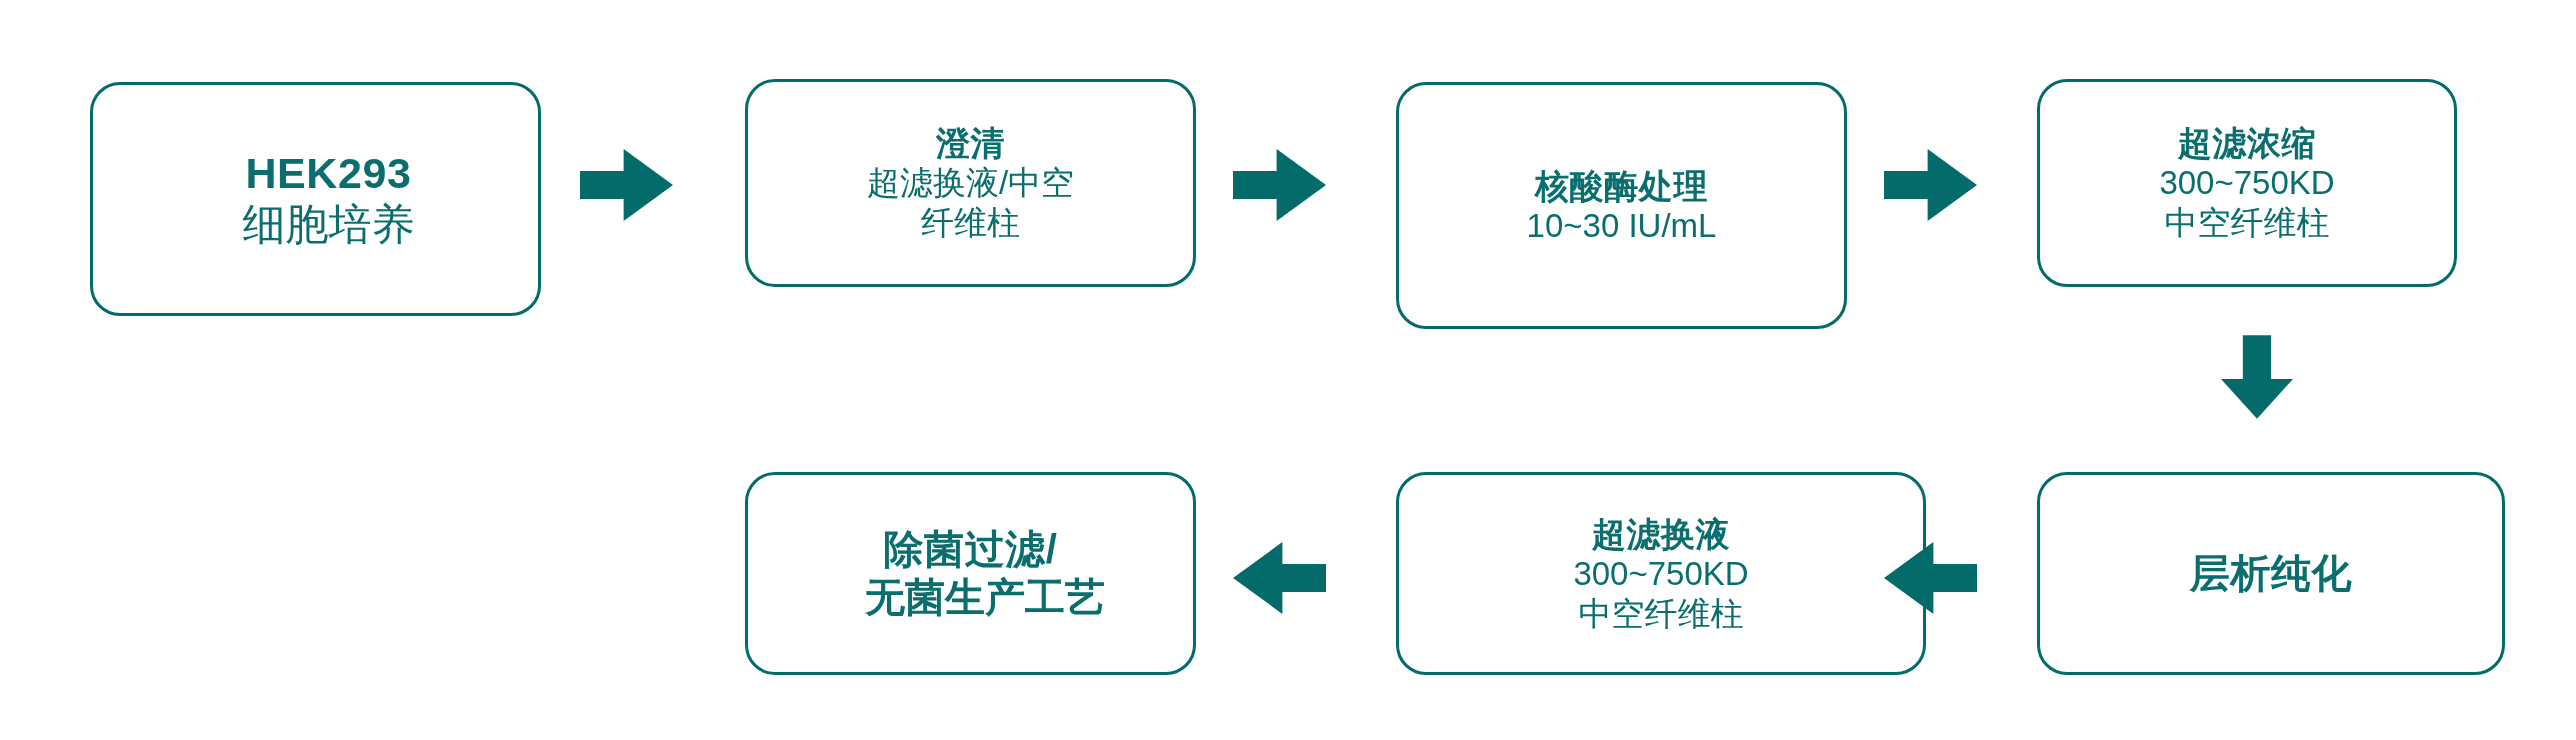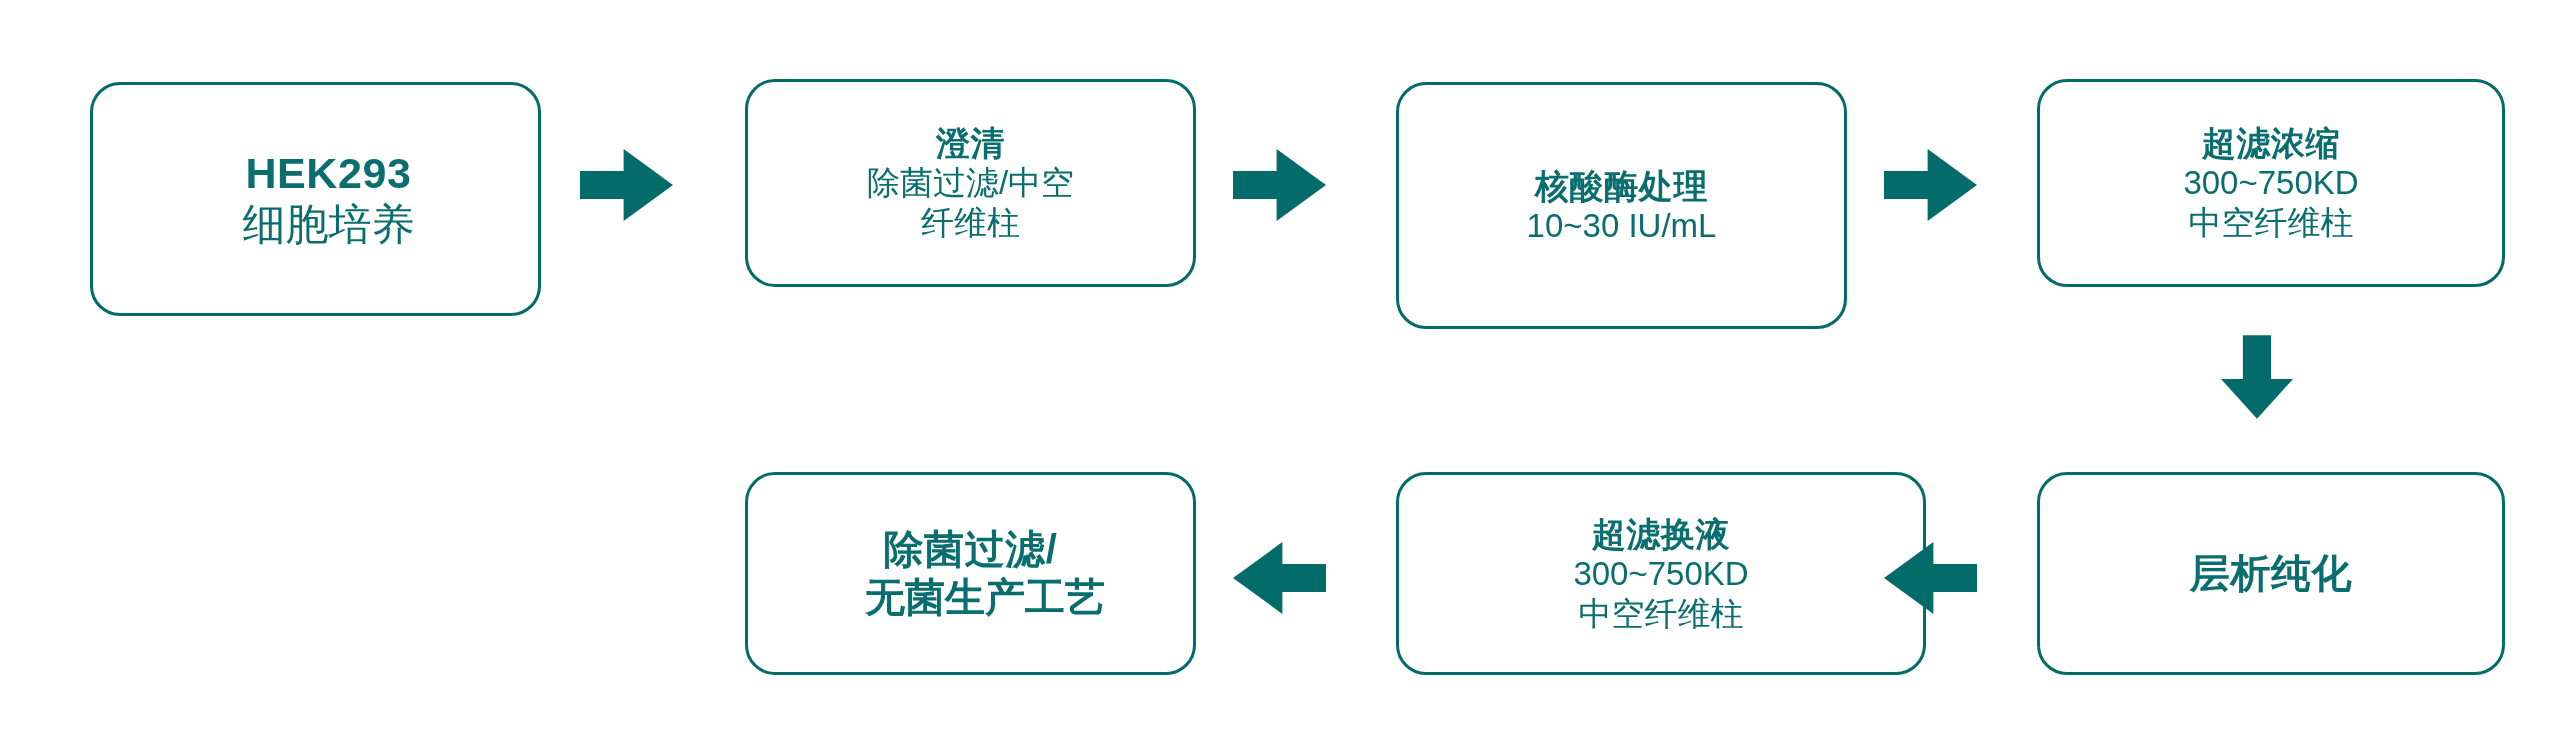--- a/index.html
+++ b/index.html
@@ -65,21 +65,21 @@
   
   .arrow {
     position: absolute;
   }
   .arrow svg { display: block; }
 
   
   #node-0 { left: 90px;  top: 82px; width: 451px; height: 234px; padding-left: 35px; }
   #node-1 { left: 745px; top: 79px; width: 451px; height: 208px; }
   #node-2 { left: 1396px; top: 82px; width: 451px; height: 247px; }
-  #node-3 { left: 2037px; top: 79px; width: 468px; height: 208px; }
+  #node-3 { left: 2037px; top: 79px; width: 420px; height: 208px; }
 
   #node-4 { left: 2037px; top: 472px; width: 468px; height: 203px; }
   #node-5 { left: 1396px; top: 472px; width: 530px; height: 203px; }
   #node-6 { left: 745px; top: 472px; width: 451px; height: 203px; }
 
   #arrow-0 { left: 580px;  top: 149px; }
   #arrow-1 { left: 1233px; top: 149px; }
   #arrow-2 { left: 1884px; top: 149px; }
   #arrow-3 { left: 2221px; top: 335px; }
   #arrow-4 { left: 1884px; top: 542px; }
@@ -90,21 +90,21 @@
 
 <div id="flow-canvas">
 
   <div class="node big" id="node-0">
     <div class="node-title">HEK293</div>
     <div class="node-line">细胞培养</div>
   </div>
 
   <div class="node" id="node-1">
     <div class="node-title">澄清</div>
-    <div class="node-line">除菌过滤/中空</div>
+    <div class="node-line">超滤换液/中空</div>
     <div class="node-line">纤维柱</div>
   </div>
 
   <div class="node" id="node-2">
     <div class="node-title">核酸酶处理</div>
     <div class="node-line">10~30 IU/mL</div>
   </div>
 
   <div class="node" id="node-3">
     <div class="node-title">超滤浓缩</div>

